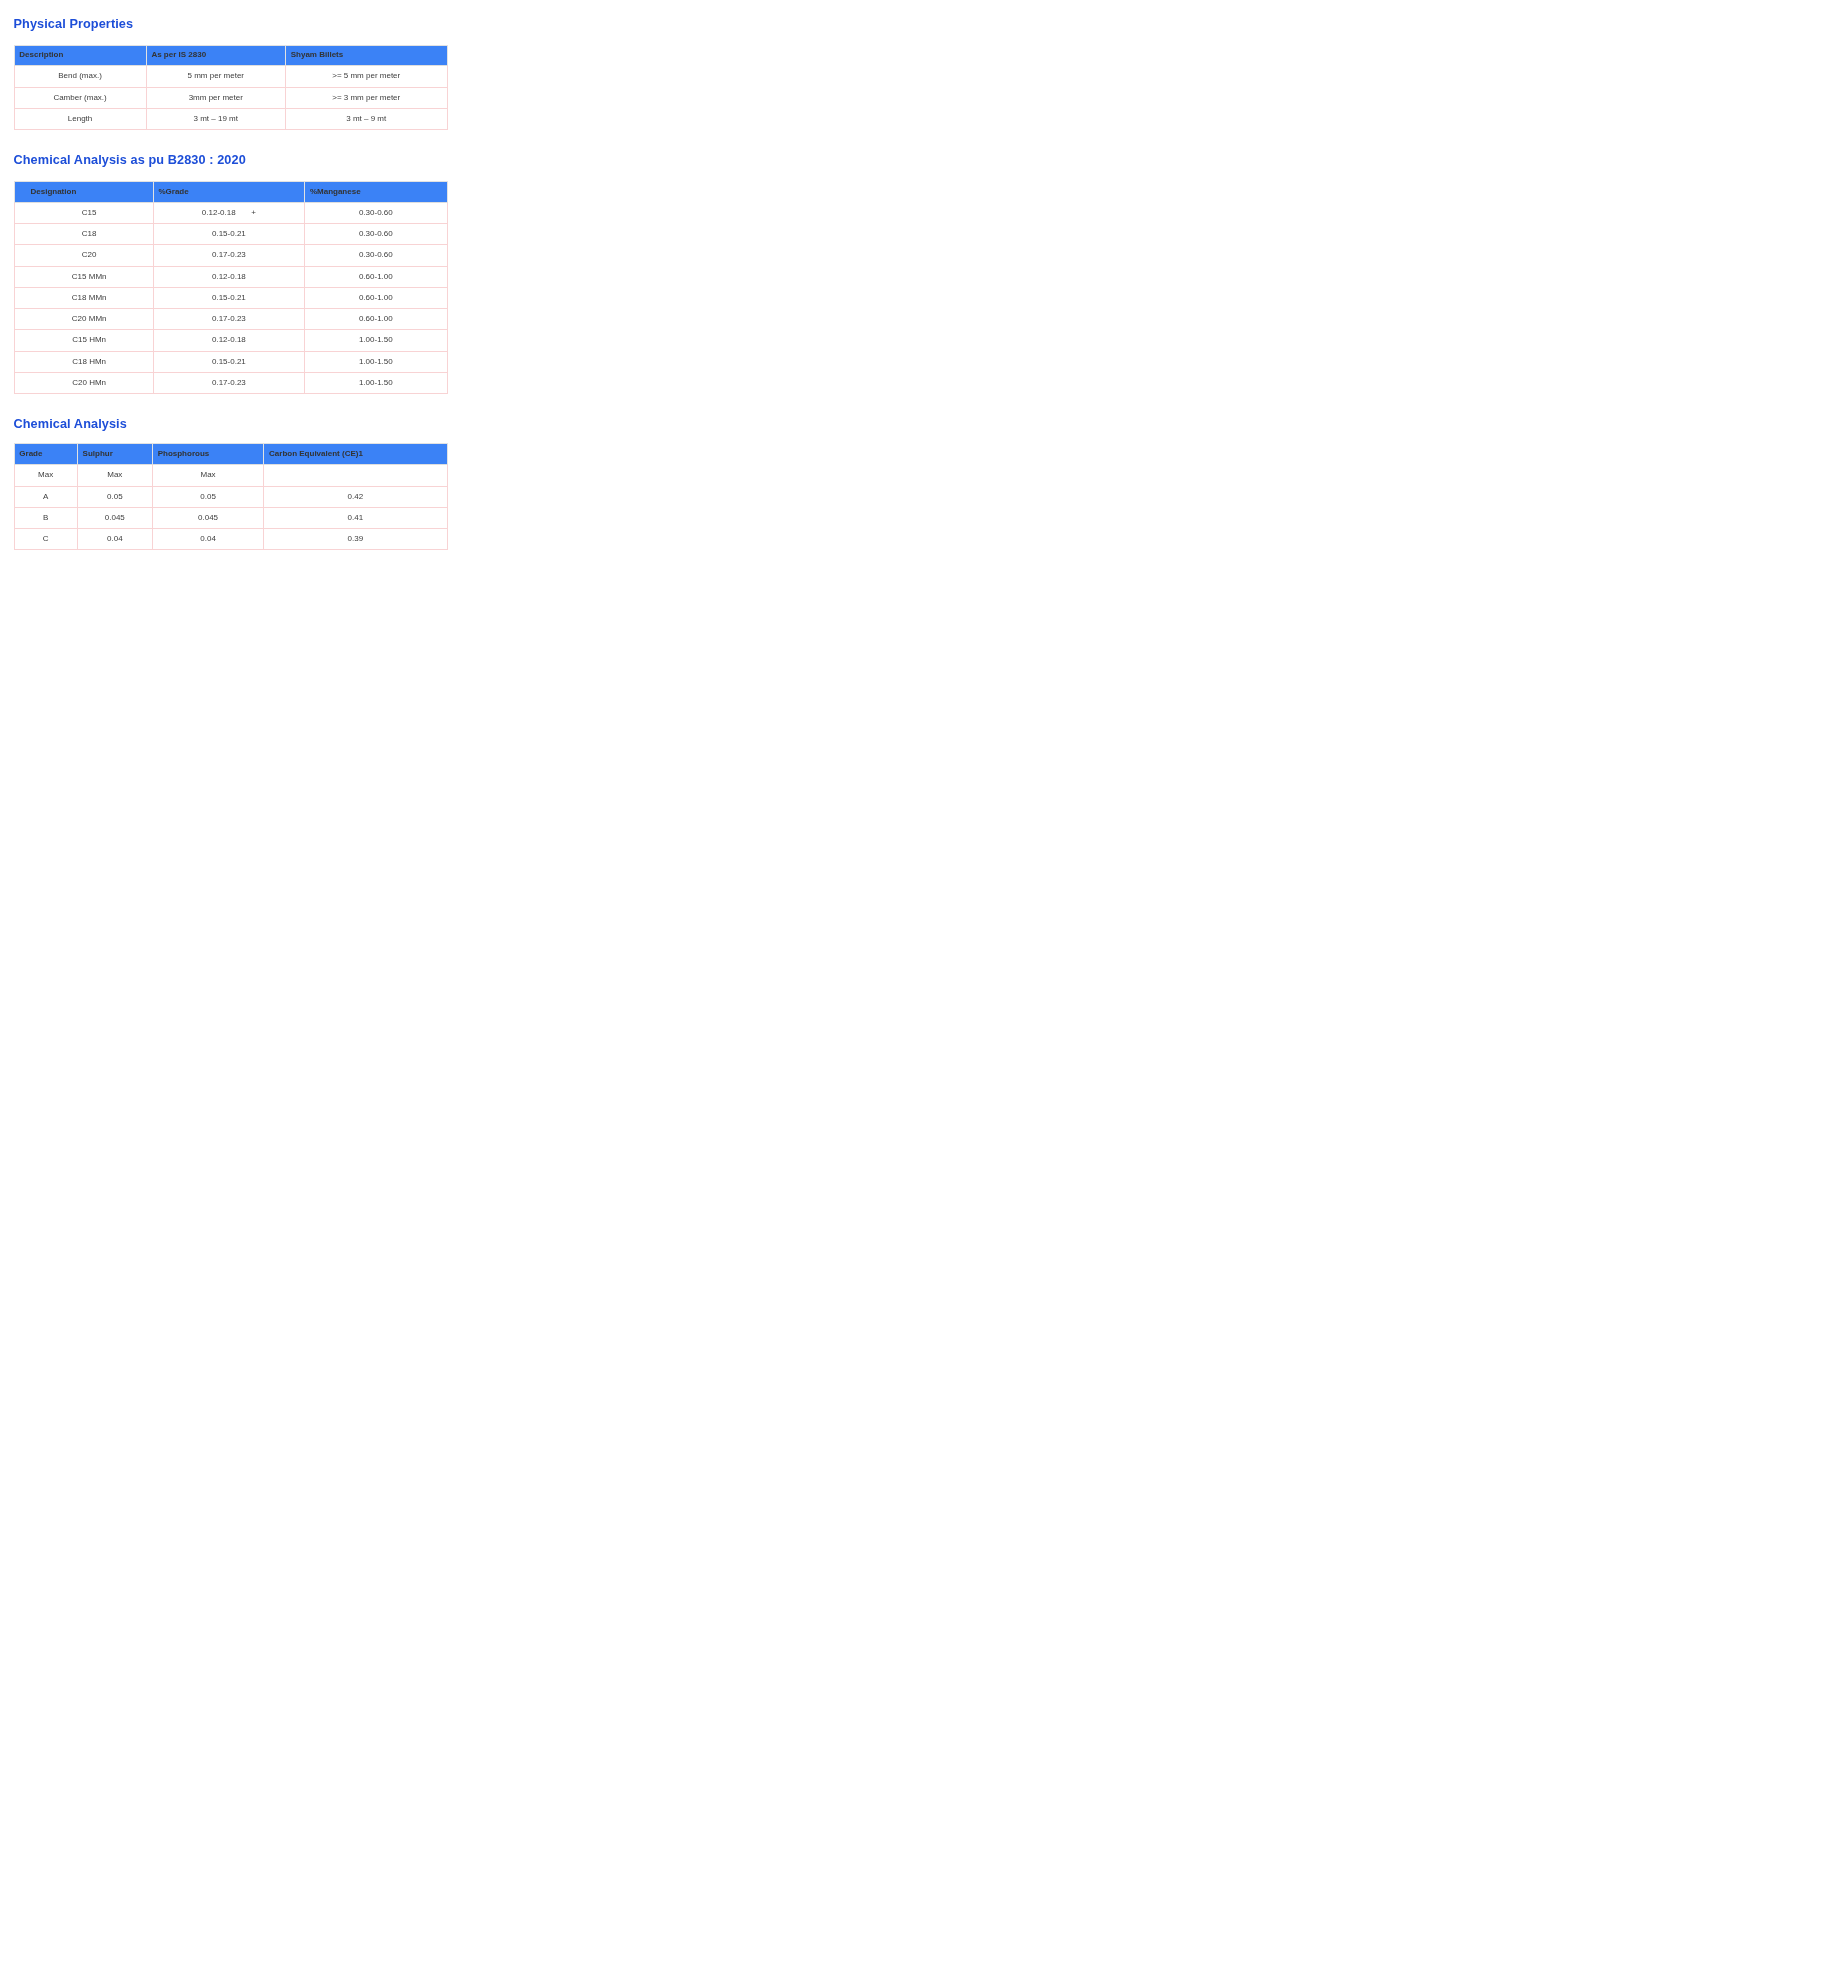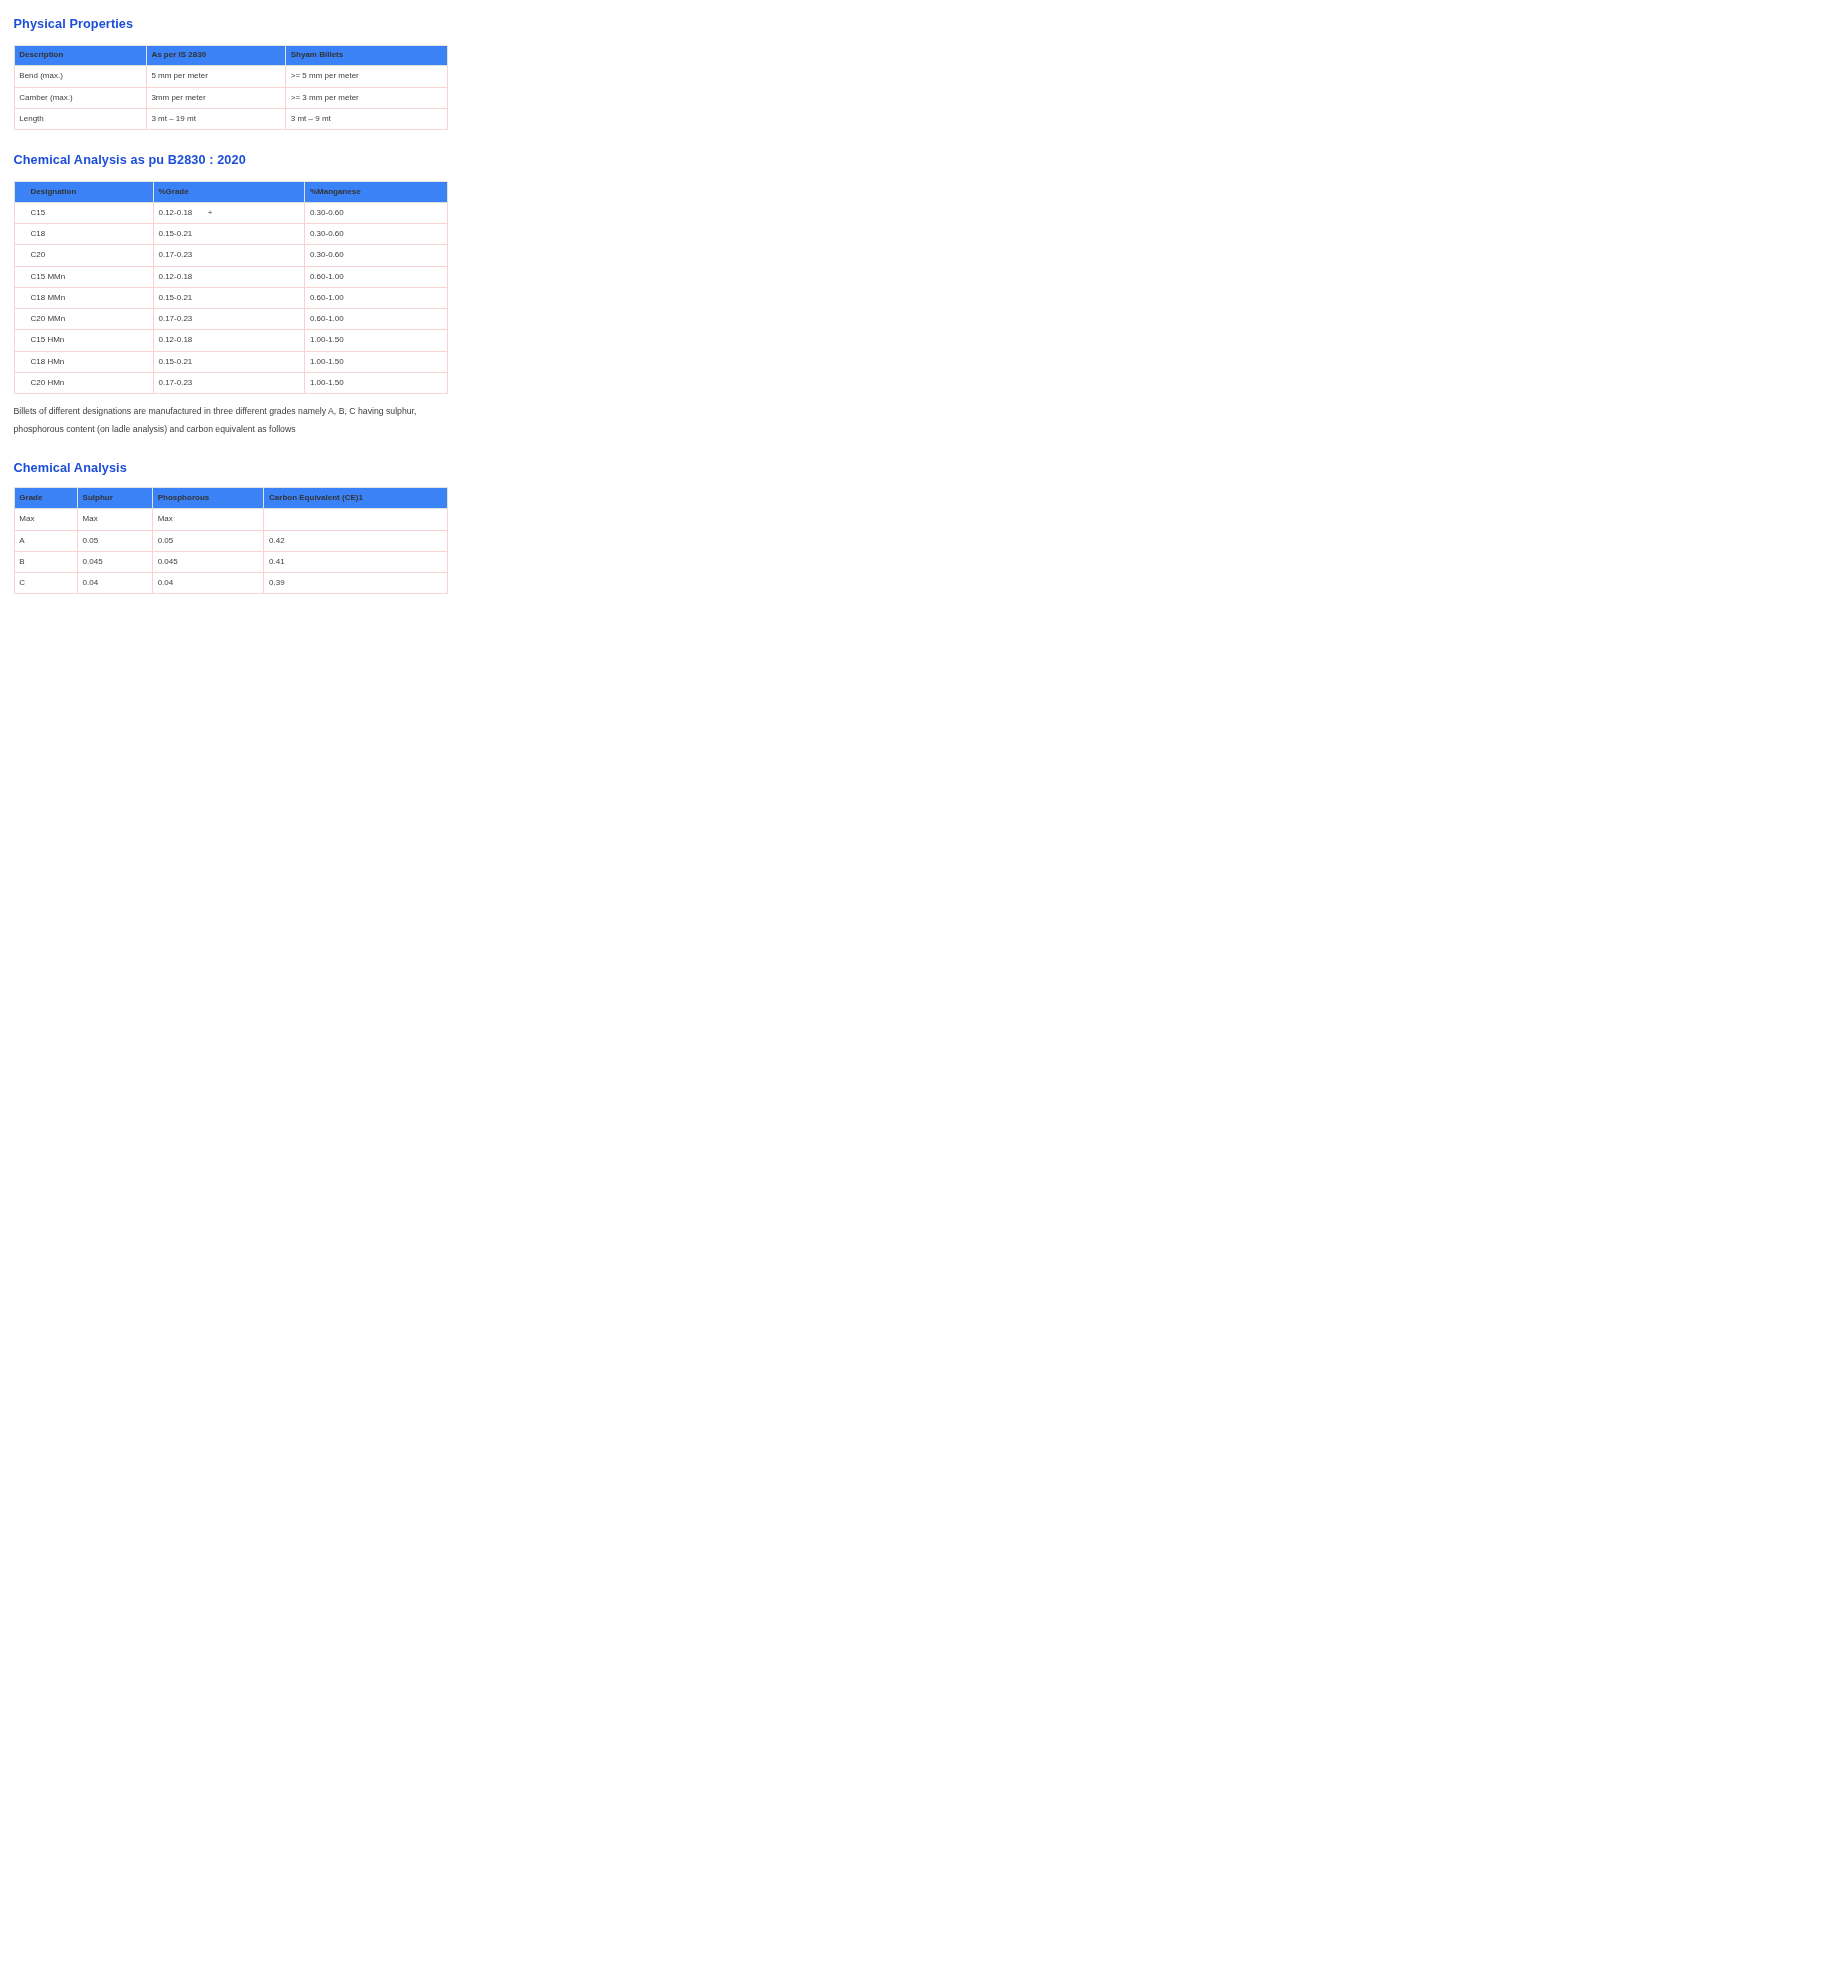--- a/index.html
+++ b/index.html
@@ -49,21 +49,21 @@
     padding: 4.8px 4.8px;
     border: 0.4px solid #e2e2e2;
     border-bottom: 0.8px solid #dedede;
     background: #3b82f6;
   }
   table.data-table td {
     font-size: 8px;
     line-height: 10.3px;
     font-weight: 400;
     color: #3d3d3d;
-    text-align: left;
+    text-align: center;
     vertical-align: middle;
     padding: 5px 4.8px;
     border: 0.4px solid #f8d3d4;
     background: #ffffff;
     white-space: pre-wrap;
   }
   
   table.t-physical th:nth-child(1), table.t-physical td:nth-child(1) { width: 30.3%; }
   table.t-physical th:nth-child(2), table.t-physical td:nth-child(2) { width: 32.1%; }
   table.t-physical th:nth-child(3), table.t-physical td:nth-child(3) { width: 37.6%; }
@@ -170,21 +170,20 @@
           <td>1.00-1.50</td>
         </tr>
         <tr>
           <td>C20 HMn</td>
           <td>0.17-0.23</td>
           <td>1.00-1.50</td>
         </tr>
       </tbody>
     </table>
 
-  <p class="body-paragraph">Billets of different designations are manufactured in three different grades namely A, B, C having sulphur, phosphorous content (on ladle analysis) and carbon equivalent as follows</p>
 
   <h2 class="section-heading heading-gap-top heading-gap-bottom-sm">Chemical Analysis</h2>
 
   <table class="data-table t-grades" data-table="sections.chemical.table">
       <thead>
         <tr>
           <th>Grade</th>
           <th>Sulphur</th>
           <th>Phosphorous</th>
           <th>Carbon Equivalent (CE)1</th>

